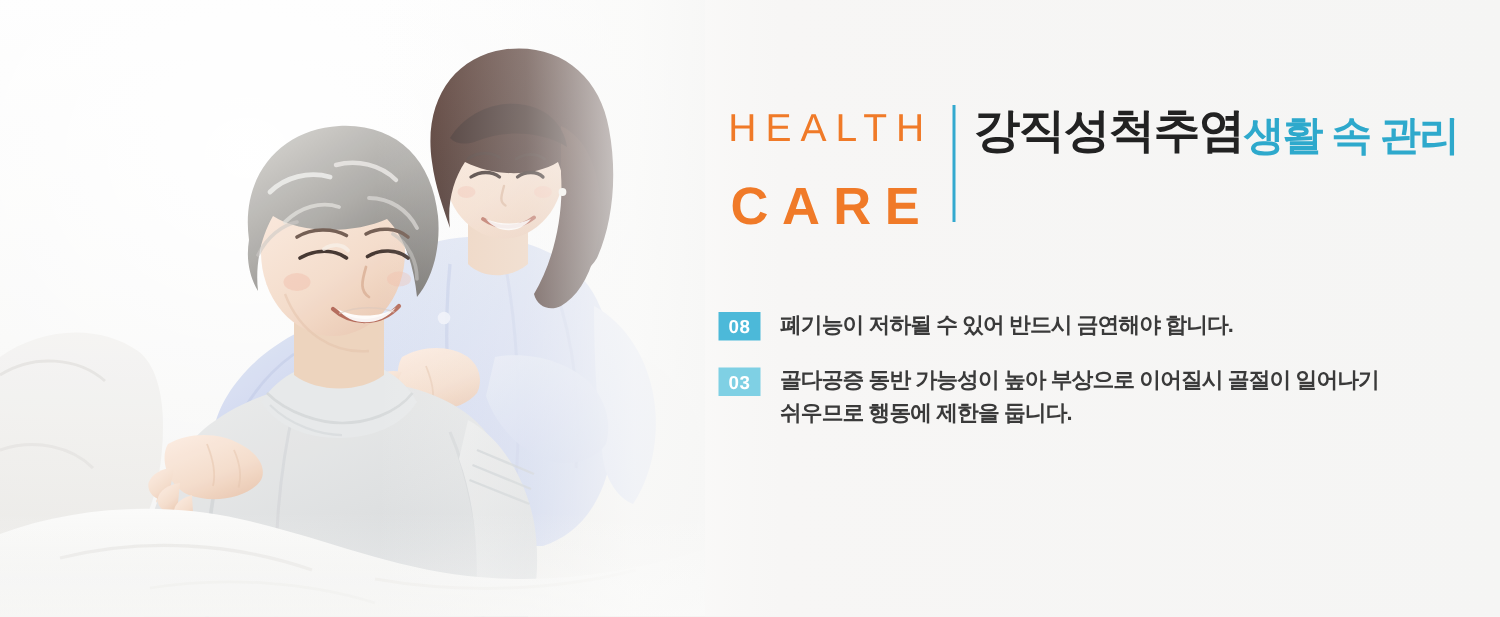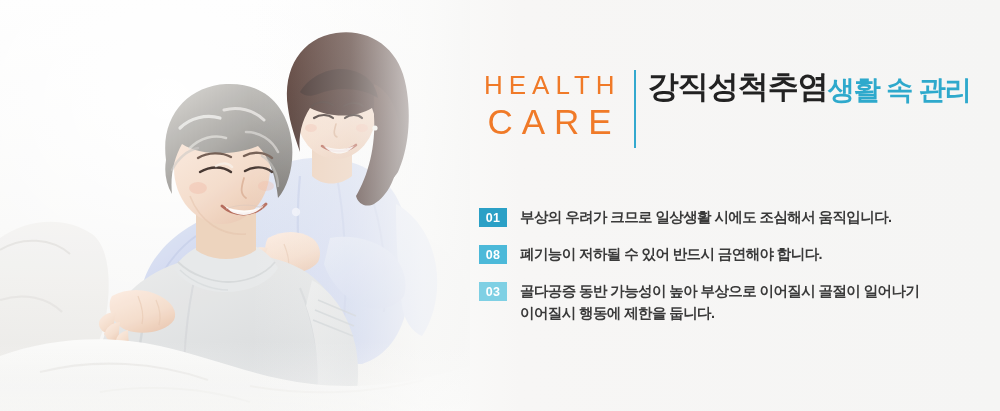--- a/index.html
+++ b/index.html
@@ -72,26 +72,26 @@
   .health{
     font-size:26px;
     font-weight:400;
     letter-spacing:6px;
     line-height:30px;
     color:#ef7b31;
     text-indent:6px;
   }
   .care{
     font-size:35px;
-    font-weight:400;
+    font-weight:700;
     letter-spacing:9px;
     line-height:40px;
     color:#f07a28;
     text-indent:9px;
-    margin-top:2px;
+    margin-top:18px;
   }
   .divider{
     width:2px;
     height:78px;
     background:#33a9cf;
     flex:0 0 auto;
     margin-top:2px;
   }
   .headline-ko{
     display:flex;
@@ -372,37 +372,31 @@
     <div class="divider" style="background: rgb(51, 169, 207);"></div>
 
     <div class="headline-ko">
       <div class="ko-line1" style="color: rgb(34, 34, 34);">강직성척추염</div>
       <div class="ko-line2" style="color: rgb(46, 169, 204);">생활 속 관리</div>
     </div>
   </div>
 
   <div class="notes">
 
-    <div class="note-item">
-      <span class="badge" style="background: rgb(43, 160, 198);">01</span>
-      <span class="note-text">
-        <span class="l1">부상의 우려가 크므로 일상생활 시에도 조심해서 움직입니다.</span>
-      </span>
-    </div>
 
     <div class="note-item">
       <span class="badge" style="background: rgb(76, 185, 217);">08</span>
       <span class="note-text">
         <span class="l1">폐기능이 저하될 수 있어 반드시 금연해야 합니다.</span>
       </span>
     </div>
 
     <div class="note-item">
       <span class="badge" style="background: rgb(127, 208, 228);">03</span>
       <span class="note-text">
         <span class="l1">골다공증 동반 가능성이 높아 부상으로 이어질시 골절이 일어나기</span>
-        <span class="l2">이어질시 행동에 제한을 둡니다.</span>
+        <span class="l2">쉬우므로 행동에 제한을 둡니다.</span>
       </span>
     </div>
 
   </div>
 
 </div>
 
 </body></html>

